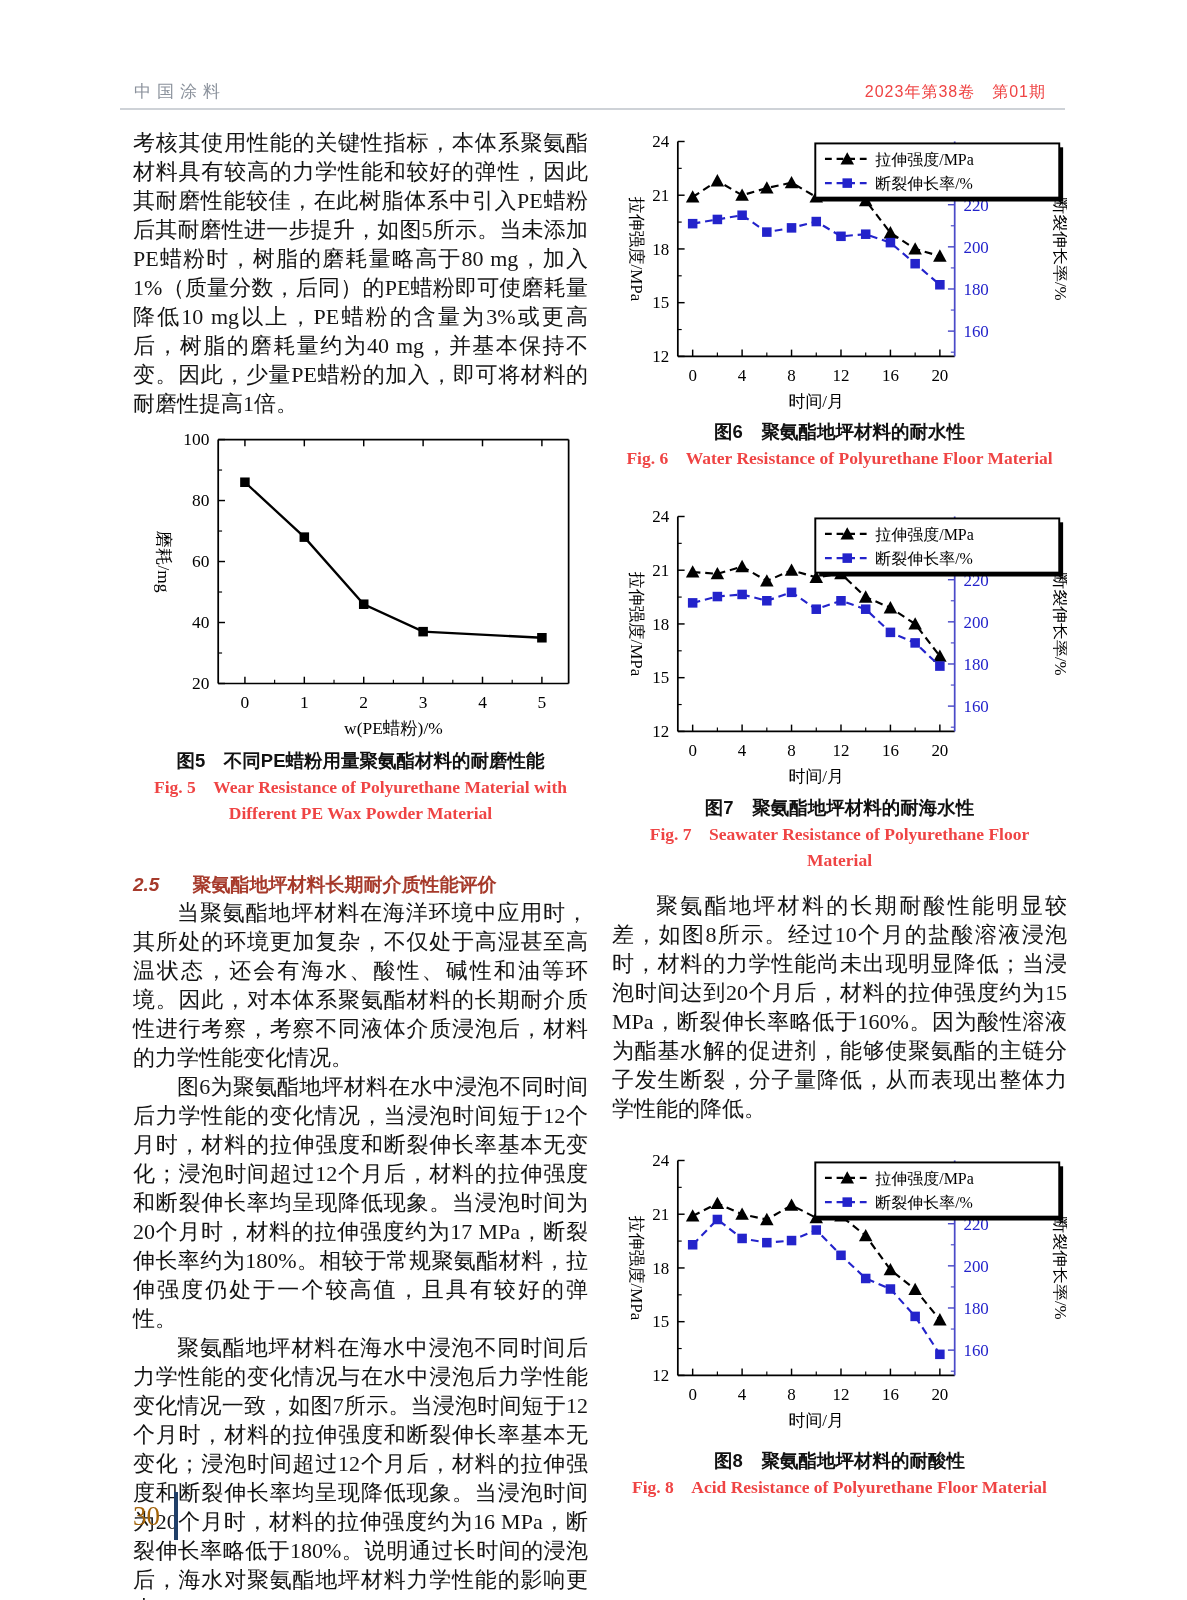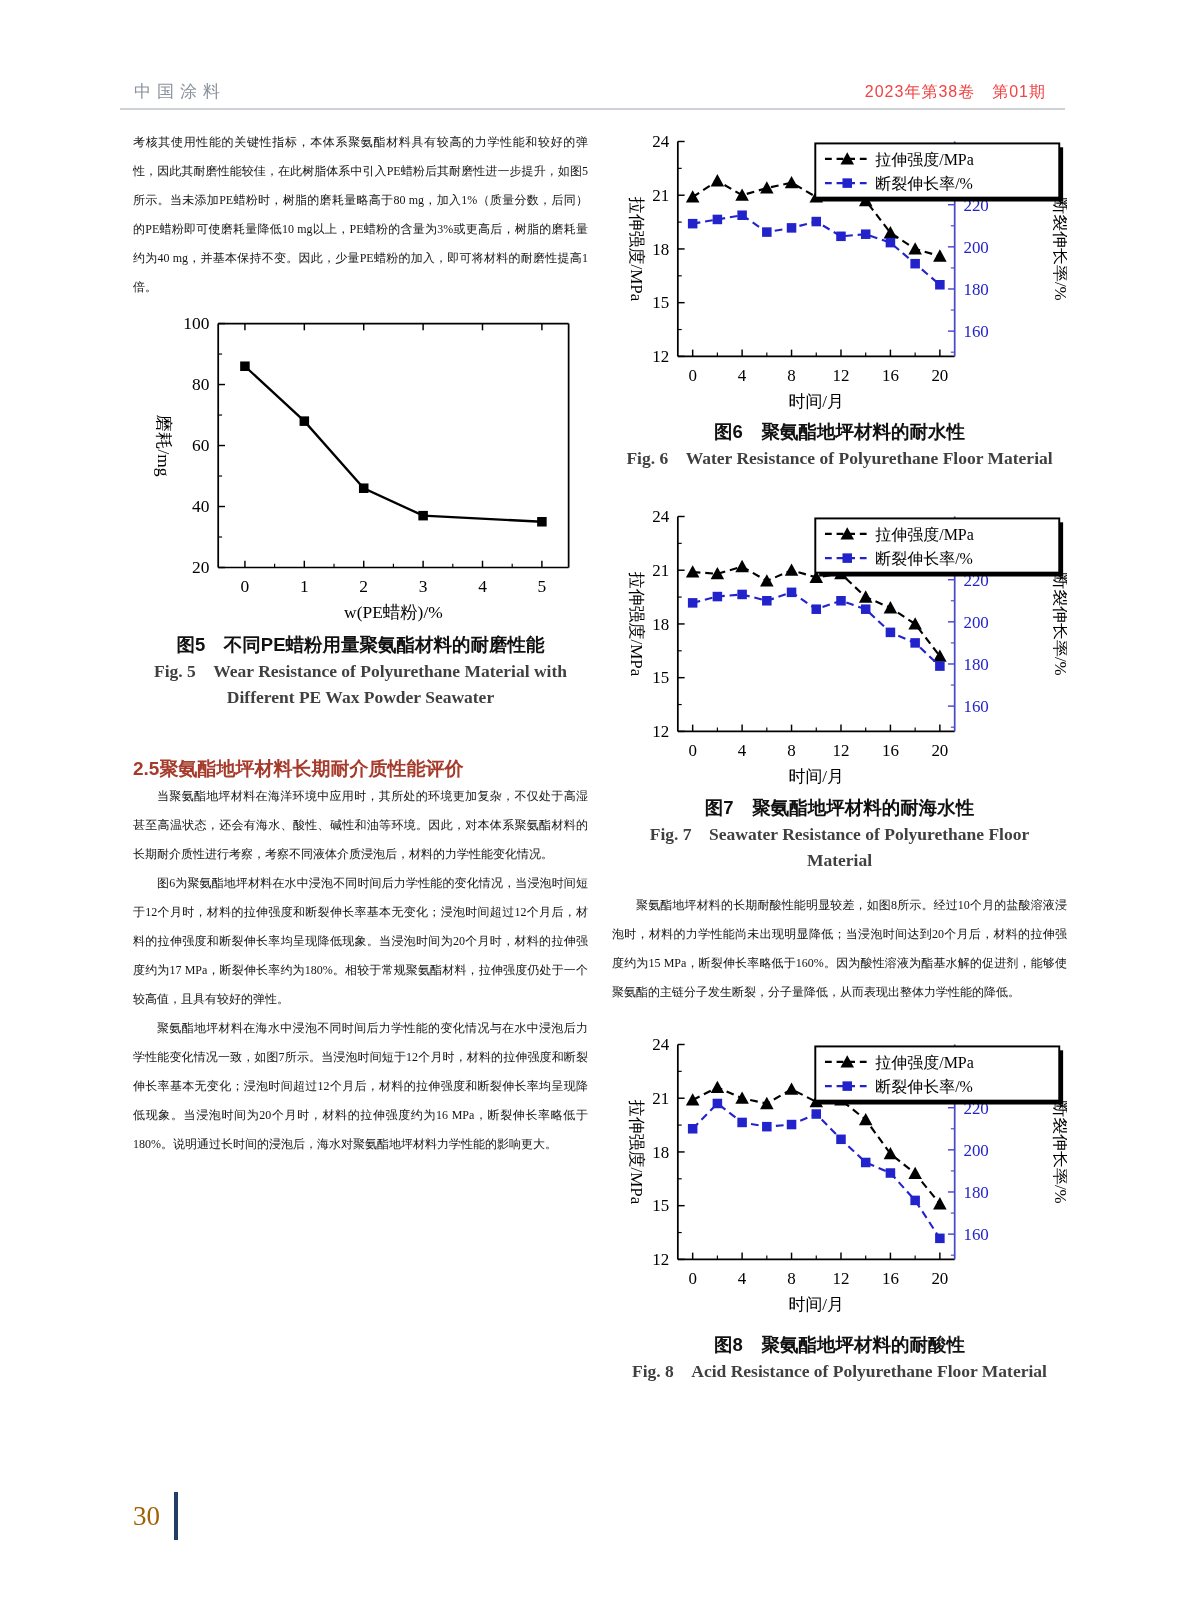--- a/index.html
+++ b/index.html
@@ -7,34 +7,34 @@
         font-family:"Liberation Serif","DejaVu Serif",serif;color:#111;}
   
   .header-journal{position:absolute;left:134px;top:80px;font-size:17px;letter-spacing:6px;color:#8b929c;
         font-family:"Liberation Sans","DejaVu Sans",sans-serif;}
   .header-issue{position:absolute;right:136px;top:82px;font-size:16px;color:#ef4444;
         font-family:"Liberation Sans","DejaVu Sans",sans-serif;letter-spacing:1px;}
   .header-rule{position:absolute;left:120px;top:108px;width:945px;height:2px;background:#ced2d7;}
   
   .col-left{position:absolute;left:133px;top:128px;width:455px;}
   .col-right{position:absolute;left:612px;top:126px;width:455px;}
-  p.body{font-size:12px;line-height:29px;text-align:justify;margin:0;color:#141414;}
+  p.body{font-size:22px;line-height:29px;text-align:justify;margin:0;color:#141414;}
   p.indent{text-indent:2em;}
   
   .fig{text-align:center;}
   .chart{width:455px;}
   .chart svg{display:block;}
   .cap-zh{font-family:"Liberation Sans","DejaVu Sans",sans-serif;font-weight:bold;
         font-size:18.5px;line-height:27px;margin-top:2px;color:#111;}
   .cap-en{font-family:"Liberation Serif","DejaVu Serif",serif;font-weight:bold;
-        font-size:17.5px;line-height:26px;color:#404040;}
+        font-size:17.5px;line-height:26px;color:#ef4444;}
   
   .sec-heading{font-family:"Liberation Sans","DejaVu Sans",sans-serif;font-weight:bold;
         font-size:19px;color:#A63A2B;margin-top:46px;}
-  .sec-heading .num{margin-right:0;}
+  .sec-heading .num{margin-right:33px;font-style:italic;}
   .after-heading{margin-top:13px;}
   .para-gap{margin-top:0px;}
   
   .footer{position:absolute;left:133px;top:1492px;display:flex;align-items:center;}
   .page-num{font-size:27px;color:#a16207;font-family:"Liberation Serif","DejaVu Serif",serif;}
   .footer-bar{width:4px;height:48px;background:#203F68;margin-left:14px;margin-right:10px;}
   .footer-zh{font-family:"Liberation Sans","DejaVu Sans",sans-serif;font-weight:bold;
         font-size:20px;color:#44546A;line-height:24px;}
   .footer-en{font-family:"Liberation Serif","DejaVu Serif",serif;font-size:12.5px;color:#8090A0;line-height:18px;}
   .mt8{margin-top:8px;}
@@ -100,21 +100,21 @@
             <polyline points="115.61016949152543,58.099999999999994 176.96610169491527,114.80000000000001 238.32203389830508,184.10000000000002 299.6779661016949,212.45 422.3898305084746,218.75" fill="none" stroke="#000000" stroke-width="2.4"></polyline>
             <rect x="110.69016949152542" y="53.17999999999999" width="9.84" height="9.84" fill="#000000"></rect>
             <rect x="172.04610169491528" y="109.88000000000001" width="9.84" height="9.84" fill="#000000"></rect>
             <rect x="233.4020338983051" y="179.18000000000004" width="9.84" height="9.84" fill="#000000"></rect>
             <rect x="294.7579661016949" y="207.53" width="9.84" height="9.84" fill="#000000"></rect>
             <rect x="417.46983050847456" y="213.83" width="9.84" height="9.84" fill="#000000"></rect>
           </svg>
         </div>
       <div class="cap-zh">图5　不同PE蜡粉用量聚氨酯材料的耐磨性能</div>
       <div class="cap-en">Fig. 5　Wear Resistance of Polyurethane Material with</div>
-      <div class="cap-en">Different PE Wax Powder Seawater</div>
+      <div class="cap-en">Different PE Wax Powder Material</div>
     </div>
 
     <div class="sec-heading">
       <span class="num">2.5</span><span>聚氨酯地坪材料长期耐介质性能评价</span>
     </div>
     <p class="body indent after-heading">当聚氨酯地坪材料在海洋环境中应用时，其所处的环境更加复杂，不仅处于高湿甚至高温状态，还会有海水、酸性、碱性和油等环境。因此，对本体系聚氨酯材料的长期耐介质性进行考察，考察不同液体介质浸泡后，材料的力学性能变化情况。</p>
     <p class="body indent para-gap">图6为聚氨酯地坪材料在水中浸泡不同时间后力学性能的变化情况，当浸泡时间短于12个月时，材料的拉伸强度和断裂伸长率基本无变化；浸泡时间超过12个月后，材料的拉伸强度和断裂伸长率均呈现降低现象。当浸泡时间为20个月时，材料的拉伸强度约为17 MPa，断裂伸长率约为180%。相较于常规聚氨酯材料，拉伸强度仍处于一个较高值，且具有较好的弹性。</p>
     <p class="body indent para-gap">聚氨酯地坪材料在海水中浸泡不同时间后力学性能的变化情况与在水中浸泡后力学性能变化情况一致，如图7所示。当浸泡时间短于12个月时，材料的拉伸强度和断裂伸长率基本无变化；浸泡时间超过12个月后，材料的拉伸强度和断裂伸长率均呈现降低现象。当浸泡时间为20个月时，材料的拉伸强度约为16 MPa，断裂伸长率略低于180%。说明通过长时间的浸泡后，海水对聚氨酯地坪材料力学性能的影响更大。</p>
   </div>
 

